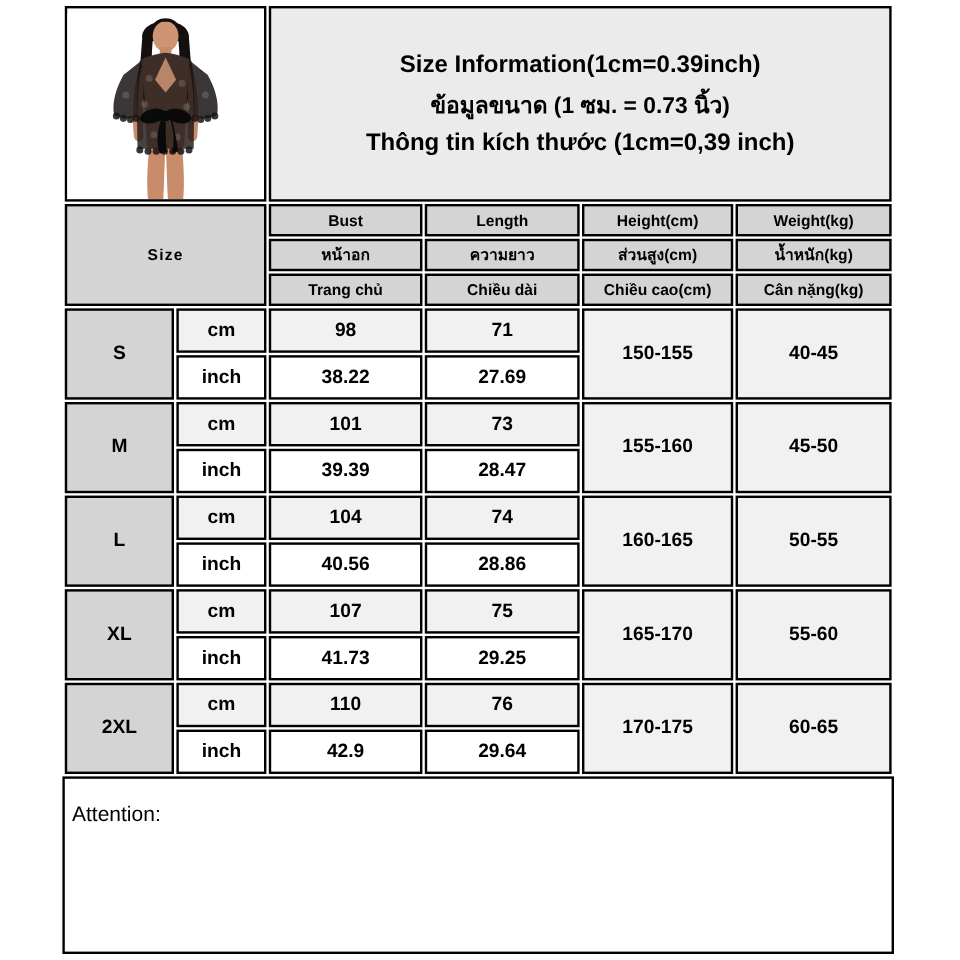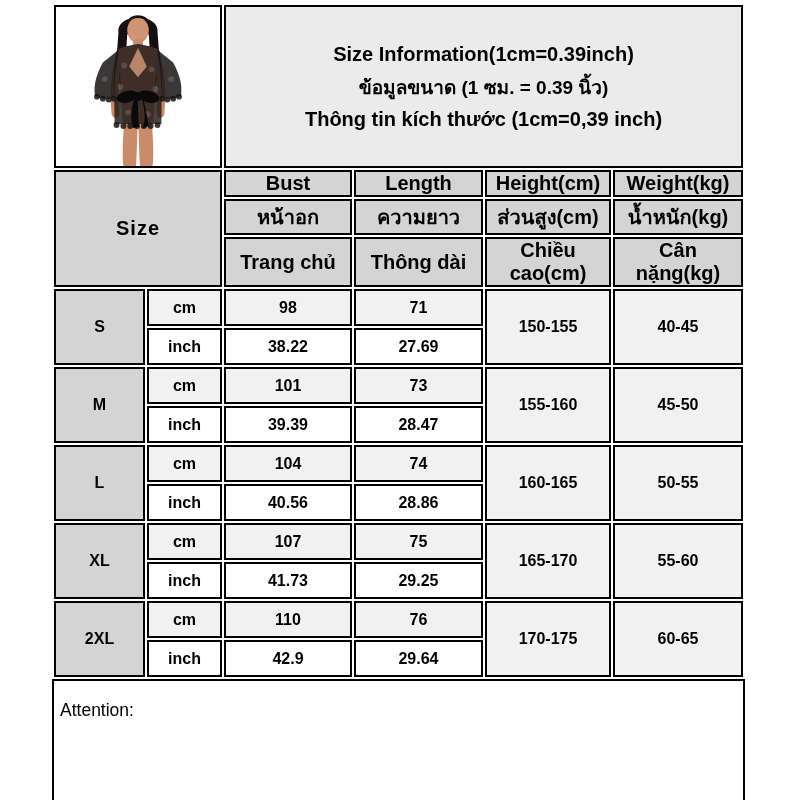--- a/index.html
+++ b/index.html
@@ -17,21 +17,21 @@
   .lt{background:#f1f1f1;}
   .white{background:#ffffff;}
 
   .banner-inner{display:flex;flex-direction:column;justify-content:center;align-items:center;
                 height:100%;gap:6px;}
   .t-en{font-size:20px;}
   .t-th{font-size:19px;}
   .t-vi{font-size:20px;}
 
   .size-big{font-size:34px;letter-spacing:1px;}
-  tr.hdr td{height:27px;font-size:20px;}
+  tr.hdr td{height:27px;font-size:13px;}
   tr.data td{height:37px;font-size:16px;margin-left:28px;}
   .sz{font-size:17px;}
 
   .attention{width:693px;box-sizing:border-box;border:2px solid #000;background:#ffffff;
              height:148px;padding:18px 8px 0 6px;text-align:left;}
   .attention div{font-size:17.5px;font-weight:400;line-height:23.5px;}
 
   svg.photo{display:block;width:100%;height:159px;}
 </style>
 </head>
@@ -110,42 +110,42 @@
             <ellipse cx="95" cy="88" rx="11" ry="6" transform="rotate(14 95 88)"></ellipse>
             <circle cx="84" cy="88" r="4.5"></circle>
             <path d="M80,91 C77,101 76,111 79,120 L85,119 C84,107 84,98 84,93 Z"></path>
             <path d="M88,91 C91,101 92,111 89,120 L95,118 C93,106 91,97 90,93 Z"></path>
           </g>
         </svg>
       </td>
       <td colspan="4" class="banner">
         <div class="banner-inner">
           <div class="t-en">Size Information(1cm=0.39inch)</div>
-          <div class="t-th">ข้อมูลขนาด (1 ซม. = 0.39 นิ้ว)</div>
+          <div class="t-th">ข้อมูลขนาด (1 ซม. = 0.73 นิ้ว)</div>
           <div class="t-vi">Thông tin kích thước (1cm=0,39 inch)</div>
         </div>
       </td>
     </tr>
 
     <tr class="hdr">
       <td colspan="2" rowspan="3" class="gray size-big">Size</td>
       <td class="gray">Bust</td>
       <td class="gray">Length</td>
       <td class="gray">Height(cm)</td>
       <td class="gray">Weight(kg)</td>
     </tr>
     <tr class="hdr">
       <td class="gray">หน้าอก</td>
       <td class="gray">ความยาว</td>
       <td class="gray">ส่วนสูง(cm)</td>
       <td class="gray">น้ำหนัก(kg)</td>
     </tr>
     <tr class="hdr">
       <td class="gray">Trang chủ</td>
-      <td class="gray">Thông dài</td>
+      <td class="gray">Chiều dài</td>
       <td class="gray">Chiều cao(cm)</td>
       <td class="gray">Cân nặng(kg)</td>
     </tr>
 
     <tr class="data">
       <td rowspan="2" class="gray sz">S</td>
       <td class="lt">cm</td>
       <td class="lt">98</td>
       <td class="lt">71</td>
       <td rowspan="2" class="lt">150-155</td>

